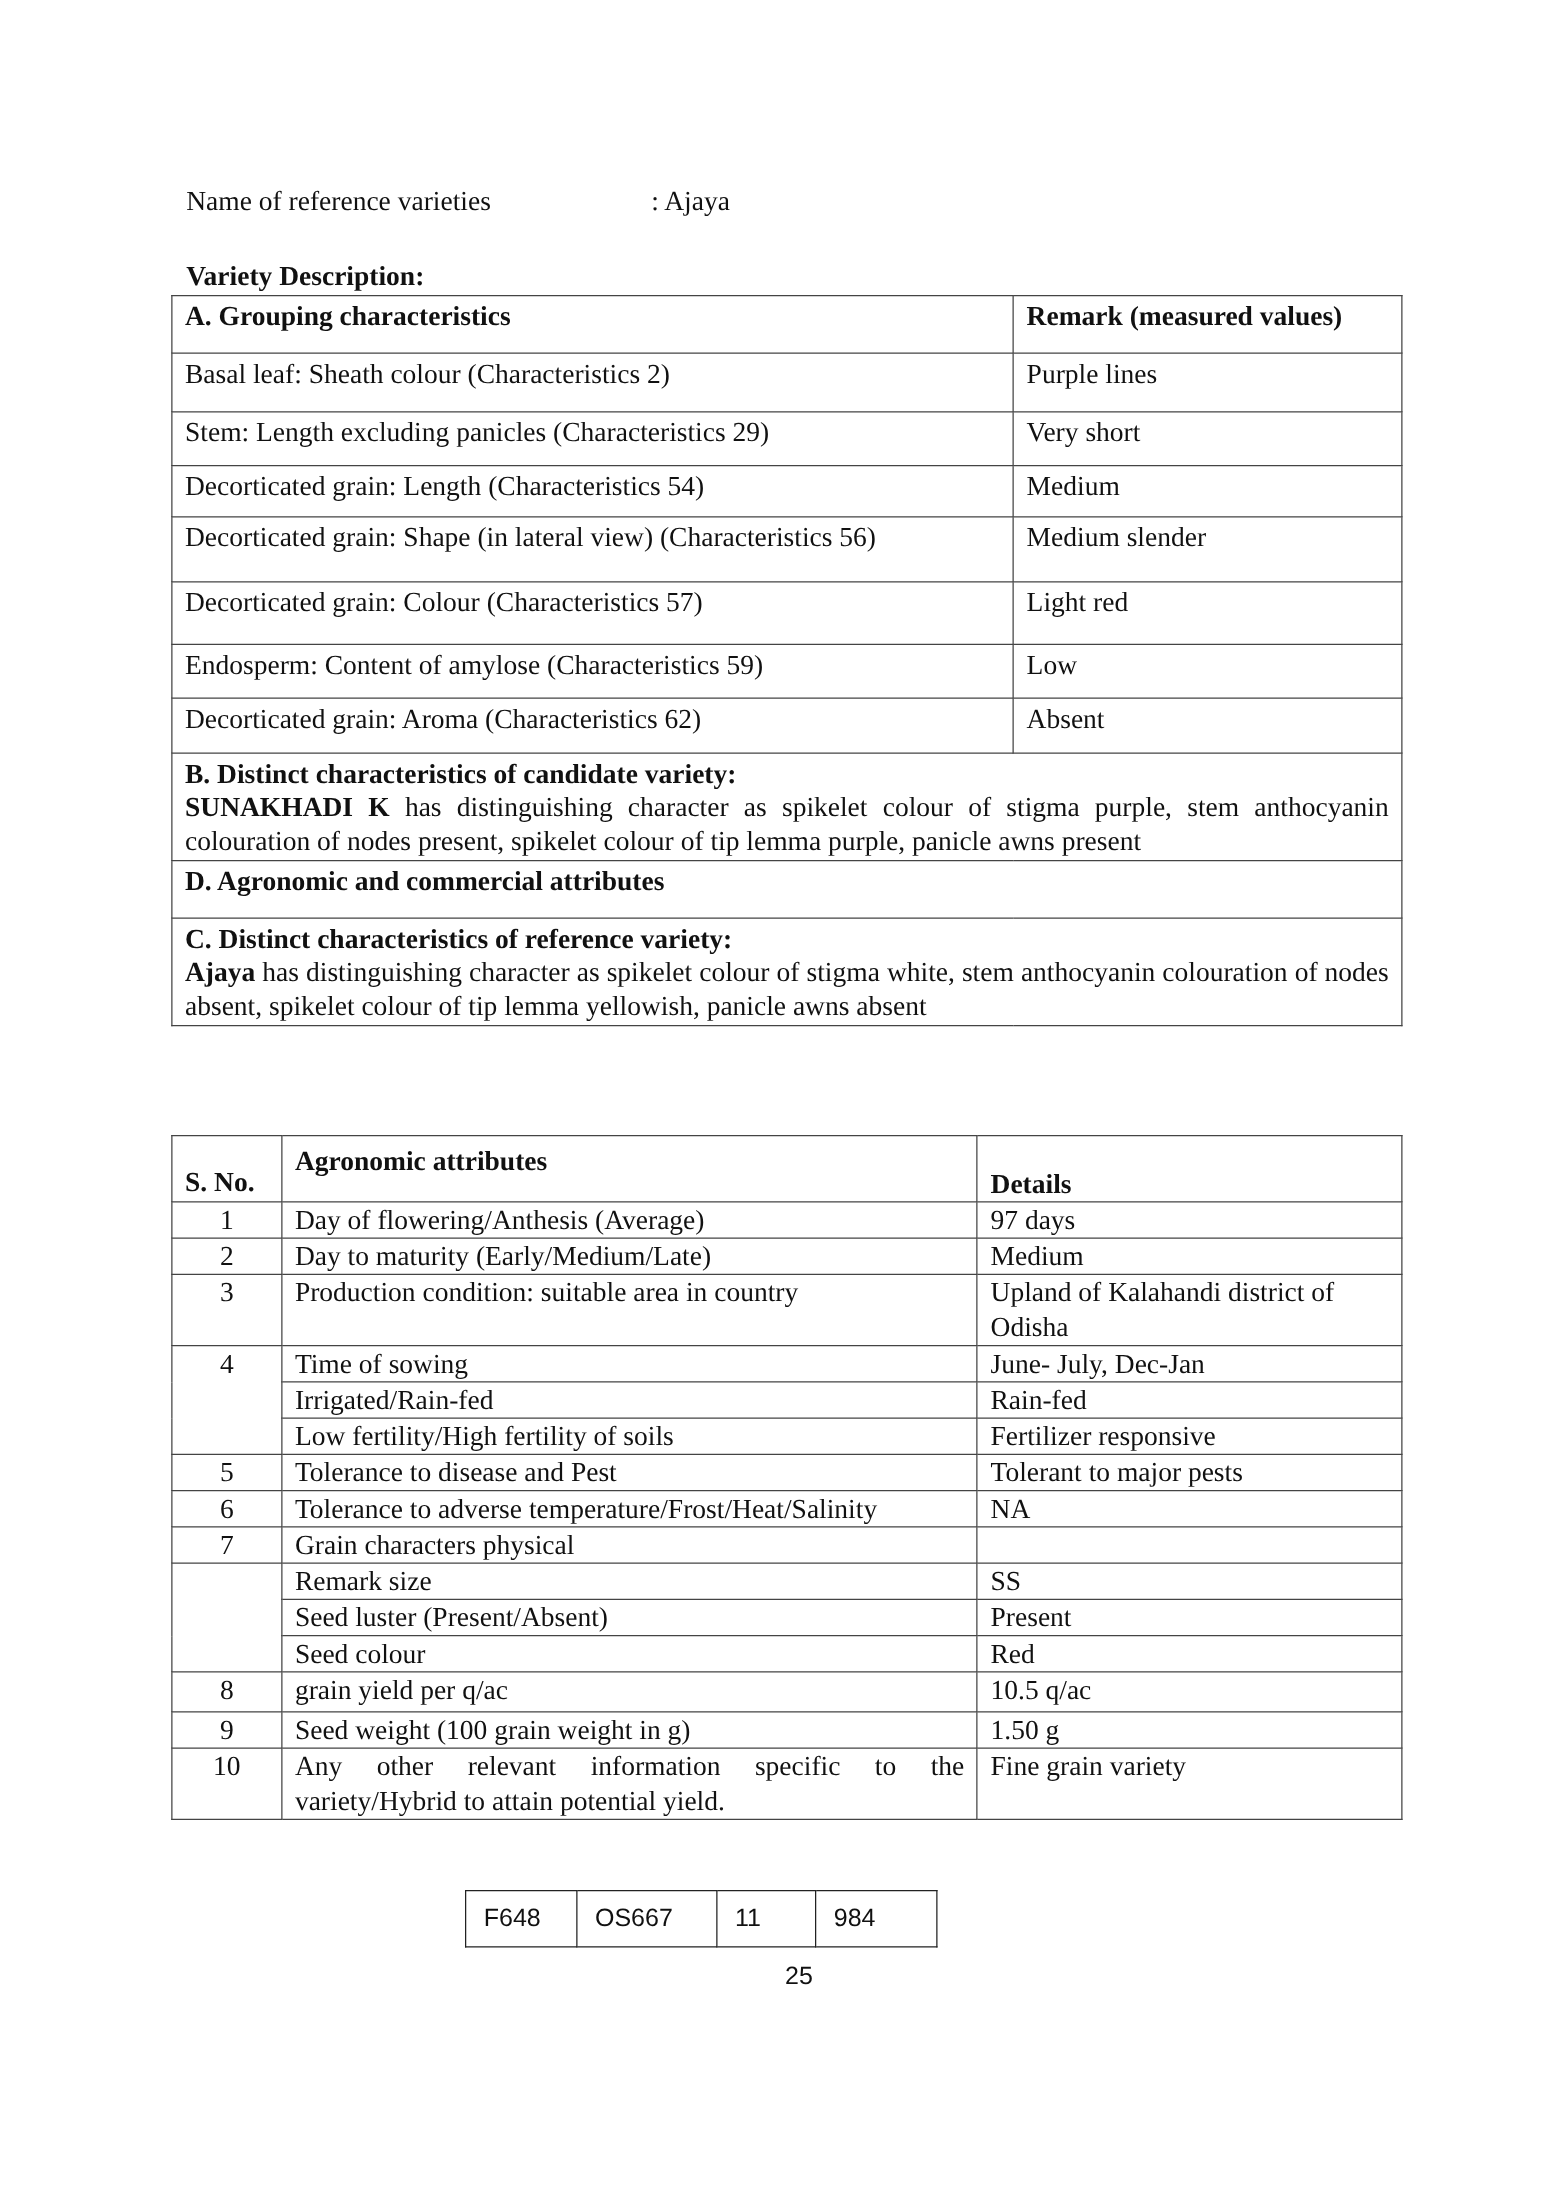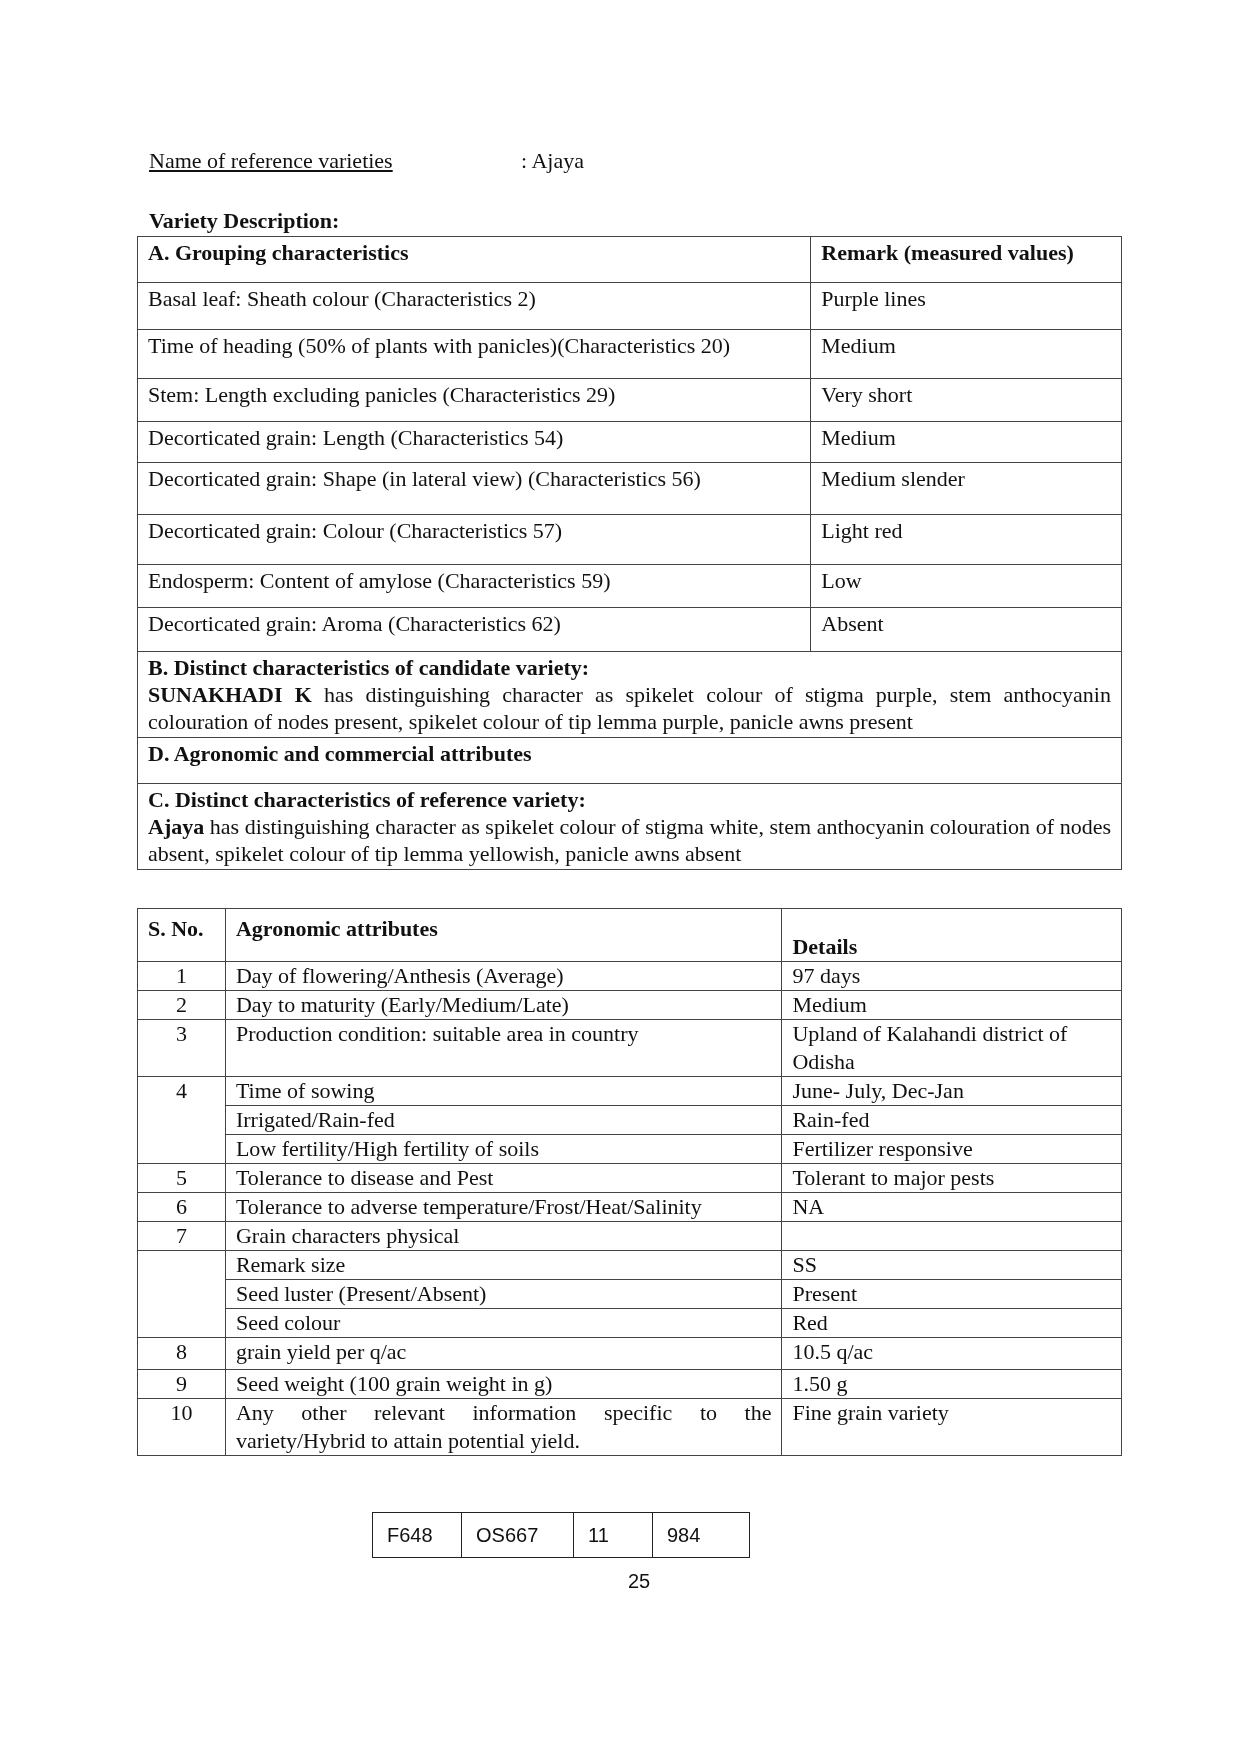--- a/index.html
+++ b/index.html
@@ -1,18 +1,18 @@
 <!DOCTYPE html>
 <html><head>
 <meta charset="utf-8">
 <style>
   html, body { margin:0; padding:0; background:#ffffff; }
   body { width:1240px; height:1754px; position:relative; font-family:"Liberation Serif", serif; color:#111; font-size:22px; }
   .abs { position:absolute; }
-  .ref-line { left:149px; top:148px;text-decoration:underline; }
+  .ref-line { left:149px; top:148px; }
   .ref-line .val { position:absolute; left:372px; white-space:nowrap; }
   .vd-title { left:149px; top:208px; font-weight:bold; }
   table { border-collapse:collapse; position:absolute; }
   td { border:1.3px solid #444; vertical-align:top; padding:2px 10px 2px 10px; line-height:27px; }
   .main { left:137px; top:236px; width:985px;padding-left:36px; }
   .b { font-weight:bold; }
   .just { text-align:justify; }
   .center { text-align:center; }
   .agro { left:137px; top:908px; width:985px; }
   .agro td { padding:0 10px; line-height:28px; }
@@ -36,24 +36,20 @@
       <col style="width:311px">
     </colgroup>
   <tbody>
       <tr style="height:46px">
     <td class="b">A. Grouping characteristics</td>
     <td class="b">Remark (measured values)</td>
   </tr>
   <tr style="height:47px">
     <td>Basal leaf: Sheath colour (Characteristics 2)</td>
     <td>Purple lines</td>
-  </tr>
-  <tr style="height:49px">
-    <td>Time of heading (50% of plants with panicles)(Characteristics 20)</td>
-    <td>Medium</td>
   </tr>
   <tr style="height:43px">
     <td>Stem: Length excluding panicles (Characteristics 29)</td>
     <td>Very short</td>
   </tr>
   <tr style="height:41px">
     <td>Decorticated grain: Length (Characteristics 54)</td>
     <td>Medium</td>
   </tr>
   <tr style="height:52px">
@@ -91,21 +87,21 @@
   </table>
 
 <table class="agro">
   <colgroup>
       <col style="width:88px">
       <col style="width:557px">
       <col style="width:340px">
     </colgroup>
   <tbody>
       <tr style="height:42px">
-    <td class="b" style="padding-top:6px">S. No.</td>
+    <td class="b" style="padding-top:23px">S. No.</td>
     <td class="b" style="padding-top:6px">Agronomic attributes</td>
     <td class="b" style="padding-top:24px">Details</td>
   </tr>
   <tr>
     <td class="center">1</td>
     <td>Day of flowering/Anthesis (Average)</td>
     <td>97 days</td>
   </tr>
   <tr>
     <td class="center">2</td>

